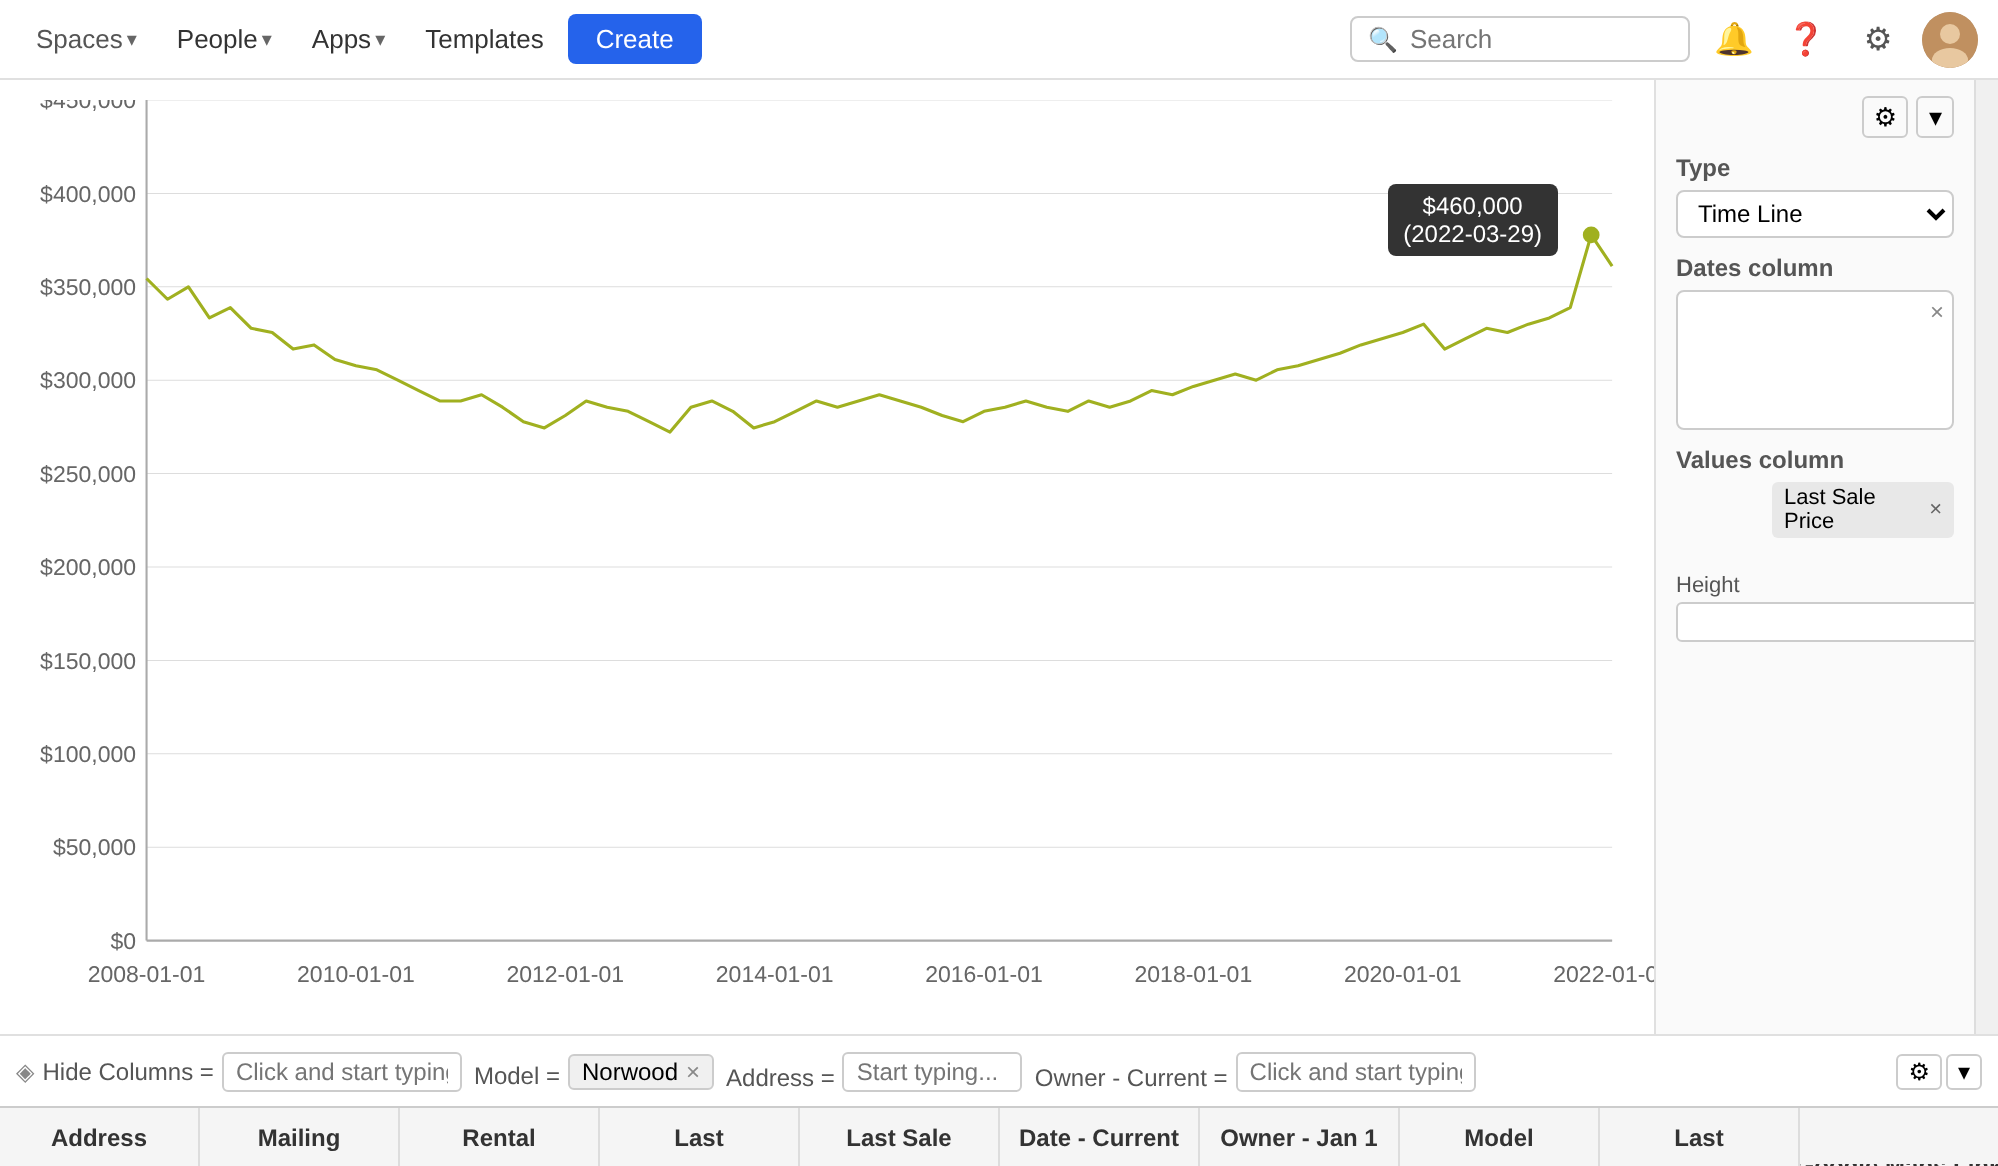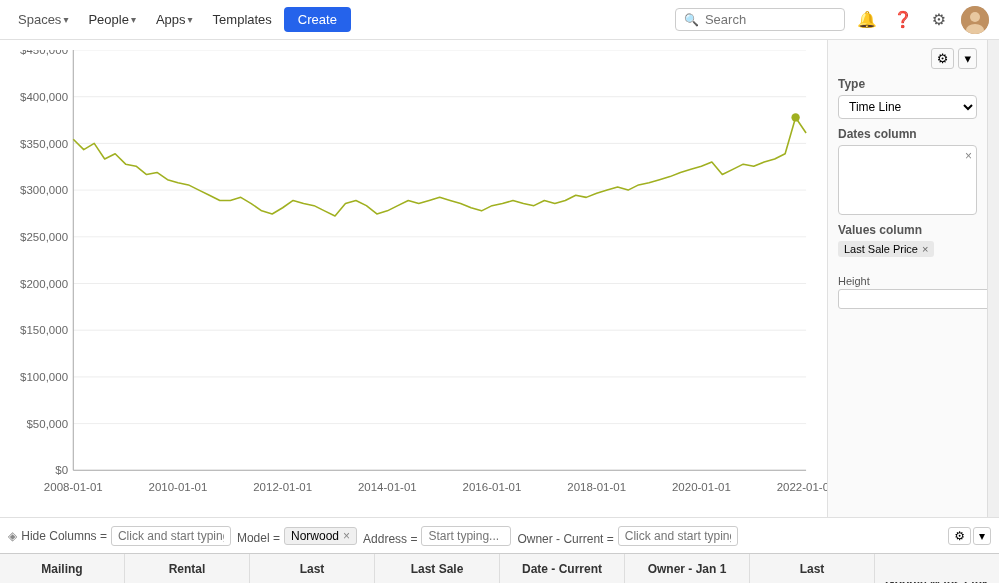--- a/index.html
+++ b/index.html
@@ -67,21 +67,21 @@
     .dates-box {
       border: 1px solid #ccc; border-radius: 4px; background: #fff;
       padding: 4px 6px; font-size: 11px; color: #333; position: relative;
       min-height: 70px; line-height: 1.4;
     }
     .dates-box .close-x {
       position: absolute; top: 2px; right: 4px; cursor: pointer; color: #888; font-size: 12px;
     }
     .values-tag {
       display: inline-flex; align-items: center; background: #e8e8e8; border-radius: 3px;
-      padding: 2px 6px; font-size: 11px; gap: 4px;
+      padding: 2px 6px; font-size: 11px; gap: 4px; margin-left: 48px;
     }
     .values-tag .x { cursor: pointer; color: #666; }
     .hw-row { display: flex; gap: 6px; margin-top: 18px; }
     .hw-input {
       flex: 1; border: 1px solid #ccc; border-radius: 3px; padding: 3px 4px;
       font-size: 11px;
     }
 
     
     .filter-bar {
@@ -286,20 +286,24 @@
           740,105
           750,100
           760,65
           770,80
         "></polyline>
 
       <circle cx="760" cy="65" r="4" fill="#a0b020"></circle>
     </svg>
 
     
+    <div class="chart-tooltip" style="right: 48px; top: 52px;">
+      <div>$460,000</div>
+      <div>(2022-03-29)</div>
+    </div>
   </div>
 
   <div class="side-panel">
     <div class="gear-row">
       <button class="gear-btn">⚙</button>
       <button class="gear-btn">▾</button>
     </div>
 
     <div class="side-label">Type</div>
     <select class="side-select">
@@ -359,21 +363,23 @@
     <input class="filter-input" type="text" style="width: 120px;" placeholder="Click and start typing...">
   </div>
 
   <div class="filter-gear">
     <button style="background:transparent;border:1px solid #ccc;border-radius:3px;padding:1px 5px;cursor:pointer;font-size:12px;">⚙</button>
     <button style="background:transparent;border:1px solid #ccc;border-radius:3px;padding:1px 5px;cursor:pointer;font-size:12px;">▾</button>
   </div>
 </div>
 
 <div class="table-header">
+<div class="th">Address</div>
     <div class="th">Mailing</div>
     <div class="th">Rental</div>
     <div class="th">Last</div>
     <div class="th">Last Sale</div>
     <div class="th">Date - Current</div>
     <div class="th">Owner - Jan 1</div>
+    <div class="th">Model</div>
     <div class="th">Last</div>
     <div class="th">Google Maps Link</div>
   </div>
 
 </body></html>

